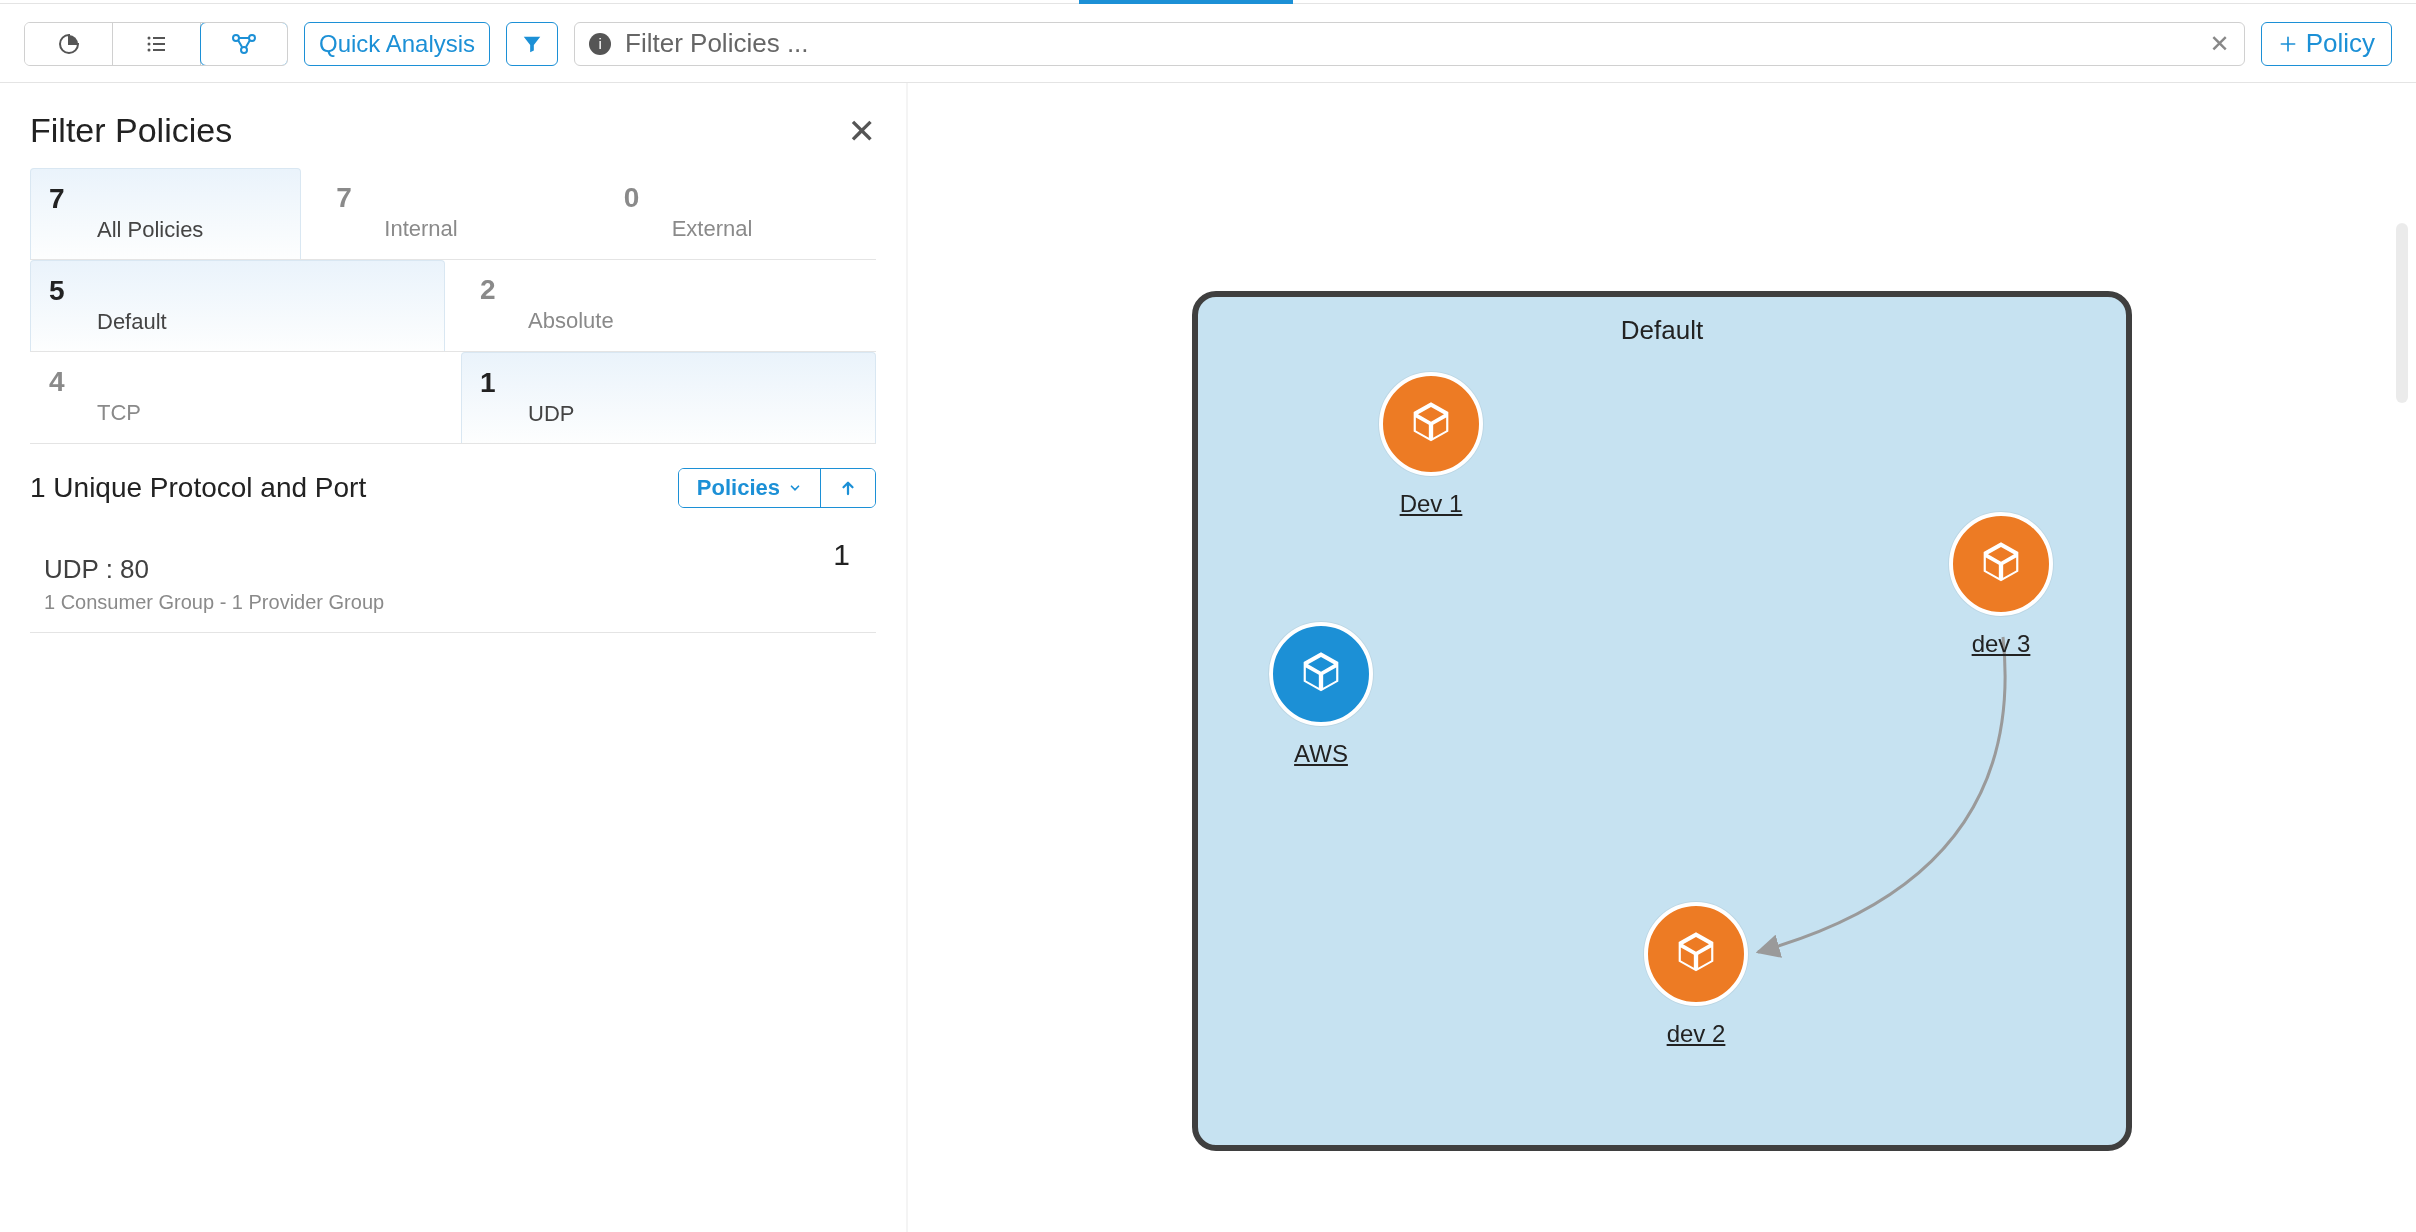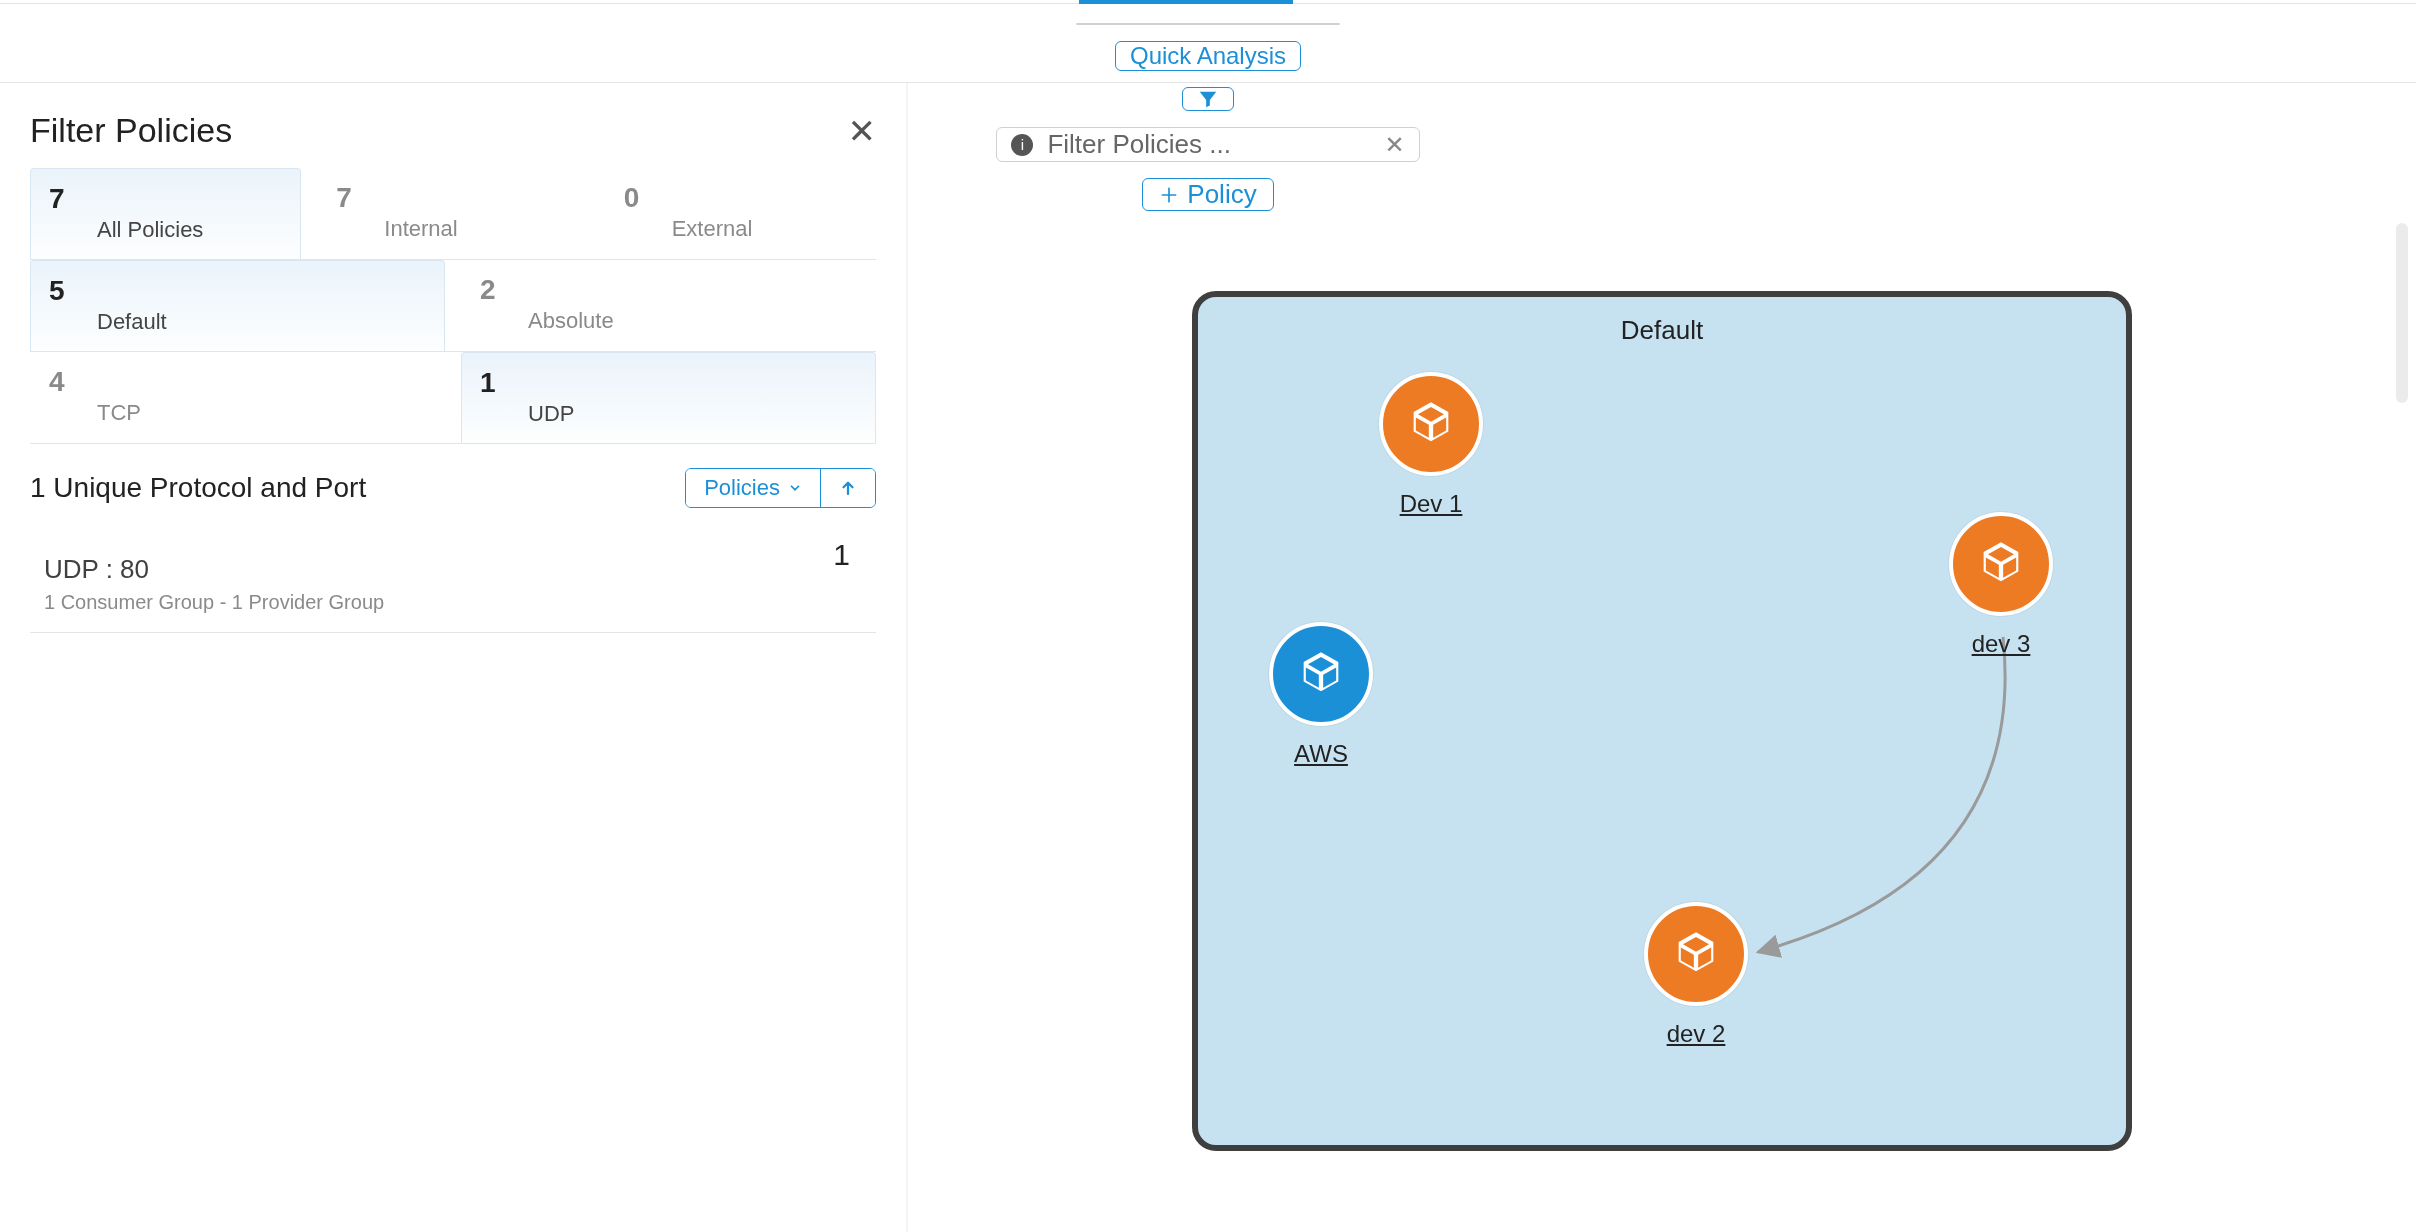--- a/index.html
+++ b/index.html
@@ -45,21 +45,20 @@
   .toolbar {
     position: absolute;
     left: 0; right: 0;
     top: 5px;
     height: 78px;
     border-bottom: 1px solid var(--border-light);
     display: flex;
     align-items: center;
     padding: 18px 24px 18px 24px;
     gap: 16px;
-    flex-direction: column;
   }
 
   .btn {
     height: 44px;
     border: 1px solid var(--border);
     background: #fff;
     border-radius: 6px;
     display: inline-flex;
     align-items: center;
     justify-content: center;
@@ -228,20 +227,21 @@
   .section-title {
     font-size: 28px;
     color: #222;
   }
   .sort-group {
     display: inline-flex;
     border: 1px solid var(--accent);
     border-radius: 6px;
     overflow: hidden;
     height: 40px;
+    font-weight: bold;
   }
   .sort-group .seg {
     display: flex;
     align-items: center;
     justify-content: center;
     padding: 0 18px;
     font-size: 22px;
     color: var(--accent);
     background: #fff;
     cursor: pointer;

